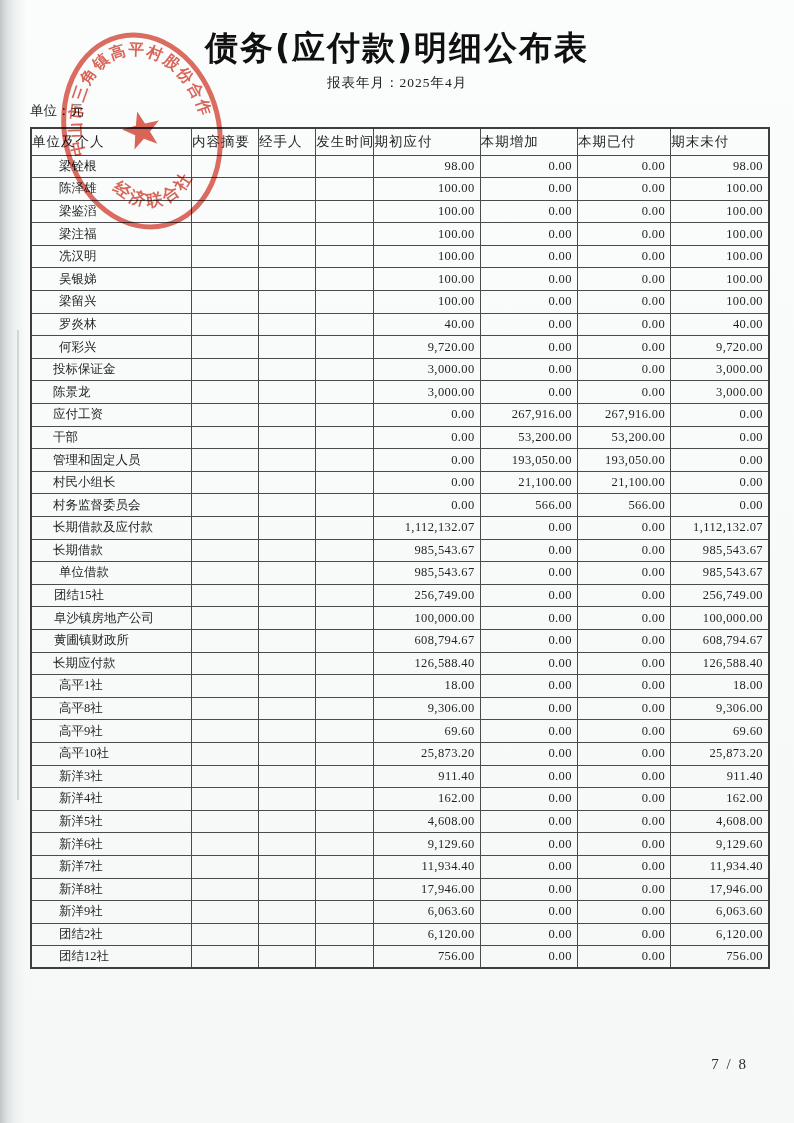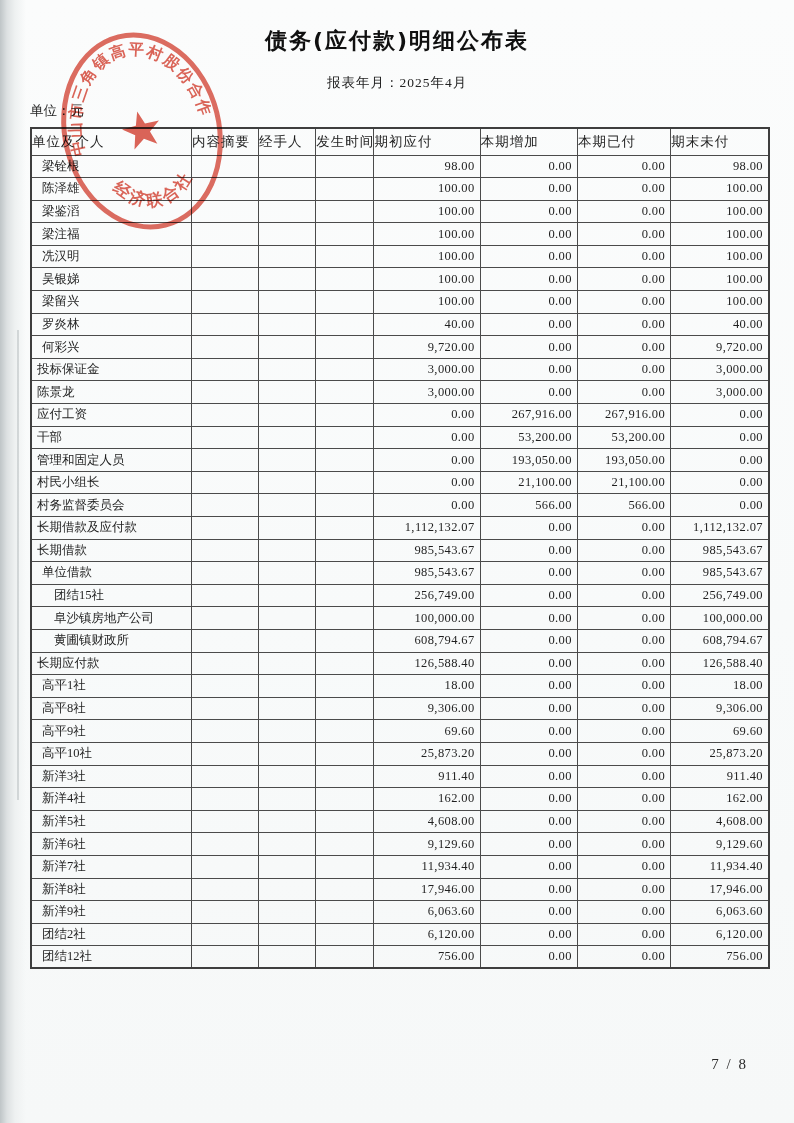--- a/index.html
+++ b/index.html
@@ -23,21 +23,21 @@
   }
   .scan-streak {
     position: absolute; left: 17px; top: 330px; width: 2px; height: 470px;
     background: rgba(140,150,152,0.30);
   }
   .title {
     position: absolute; left: 0; top: 26px; width: 100%;
     text-align: center;
     font-family: "DejaVu Sans", "Liberation Sans", sans-serif;
     font-weight: bold;
-    font-size: 22px;
+    font-size: 33px;
     letter-spacing: 2px;
     color: #101010;
   }
   .period {
     position: absolute; left: 0; top: 74px; width: 100%;
     text-align: center;
     font-size: 13.5px;
     letter-spacing: 1px;
     color: #222;
   }
@@ -61,23 +61,23 @@
   }
   .doc-table th {
     height: 27px;
     font-weight: normal;
     font-size: 13.5px;
     text-align: left;
     letter-spacing: 1px;
     color: #1e1e1e;
   }
   .doc-table td { height: 22.6px; font-size: 12.5px; color: #1f1f1f; }
-  td.name { text-align: left; padding-left: 5px; }
+  td.name { text-align: left; padding-left: 21px; }
   td.name.ind1 { }
-  td.name.ind2 { padding-left: 10px; }
+  td.name.ind2 { padding-left: 27px; }
   td.name.ind3 { padding-left: 22px; }
   td.num { text-align: right; padding-right: 5px; letter-spacing: 0.4px; }
   td.blank { background: transparent; }
   .pageno {
     position: absolute; right: 46px; top: 1056px;
     font-size: 15px; letter-spacing: 2px; color: #2a2a2a;
   }
   .seal {
     position: absolute; left: 44px; top: 18px;
     width: 196px; height: 226px;

